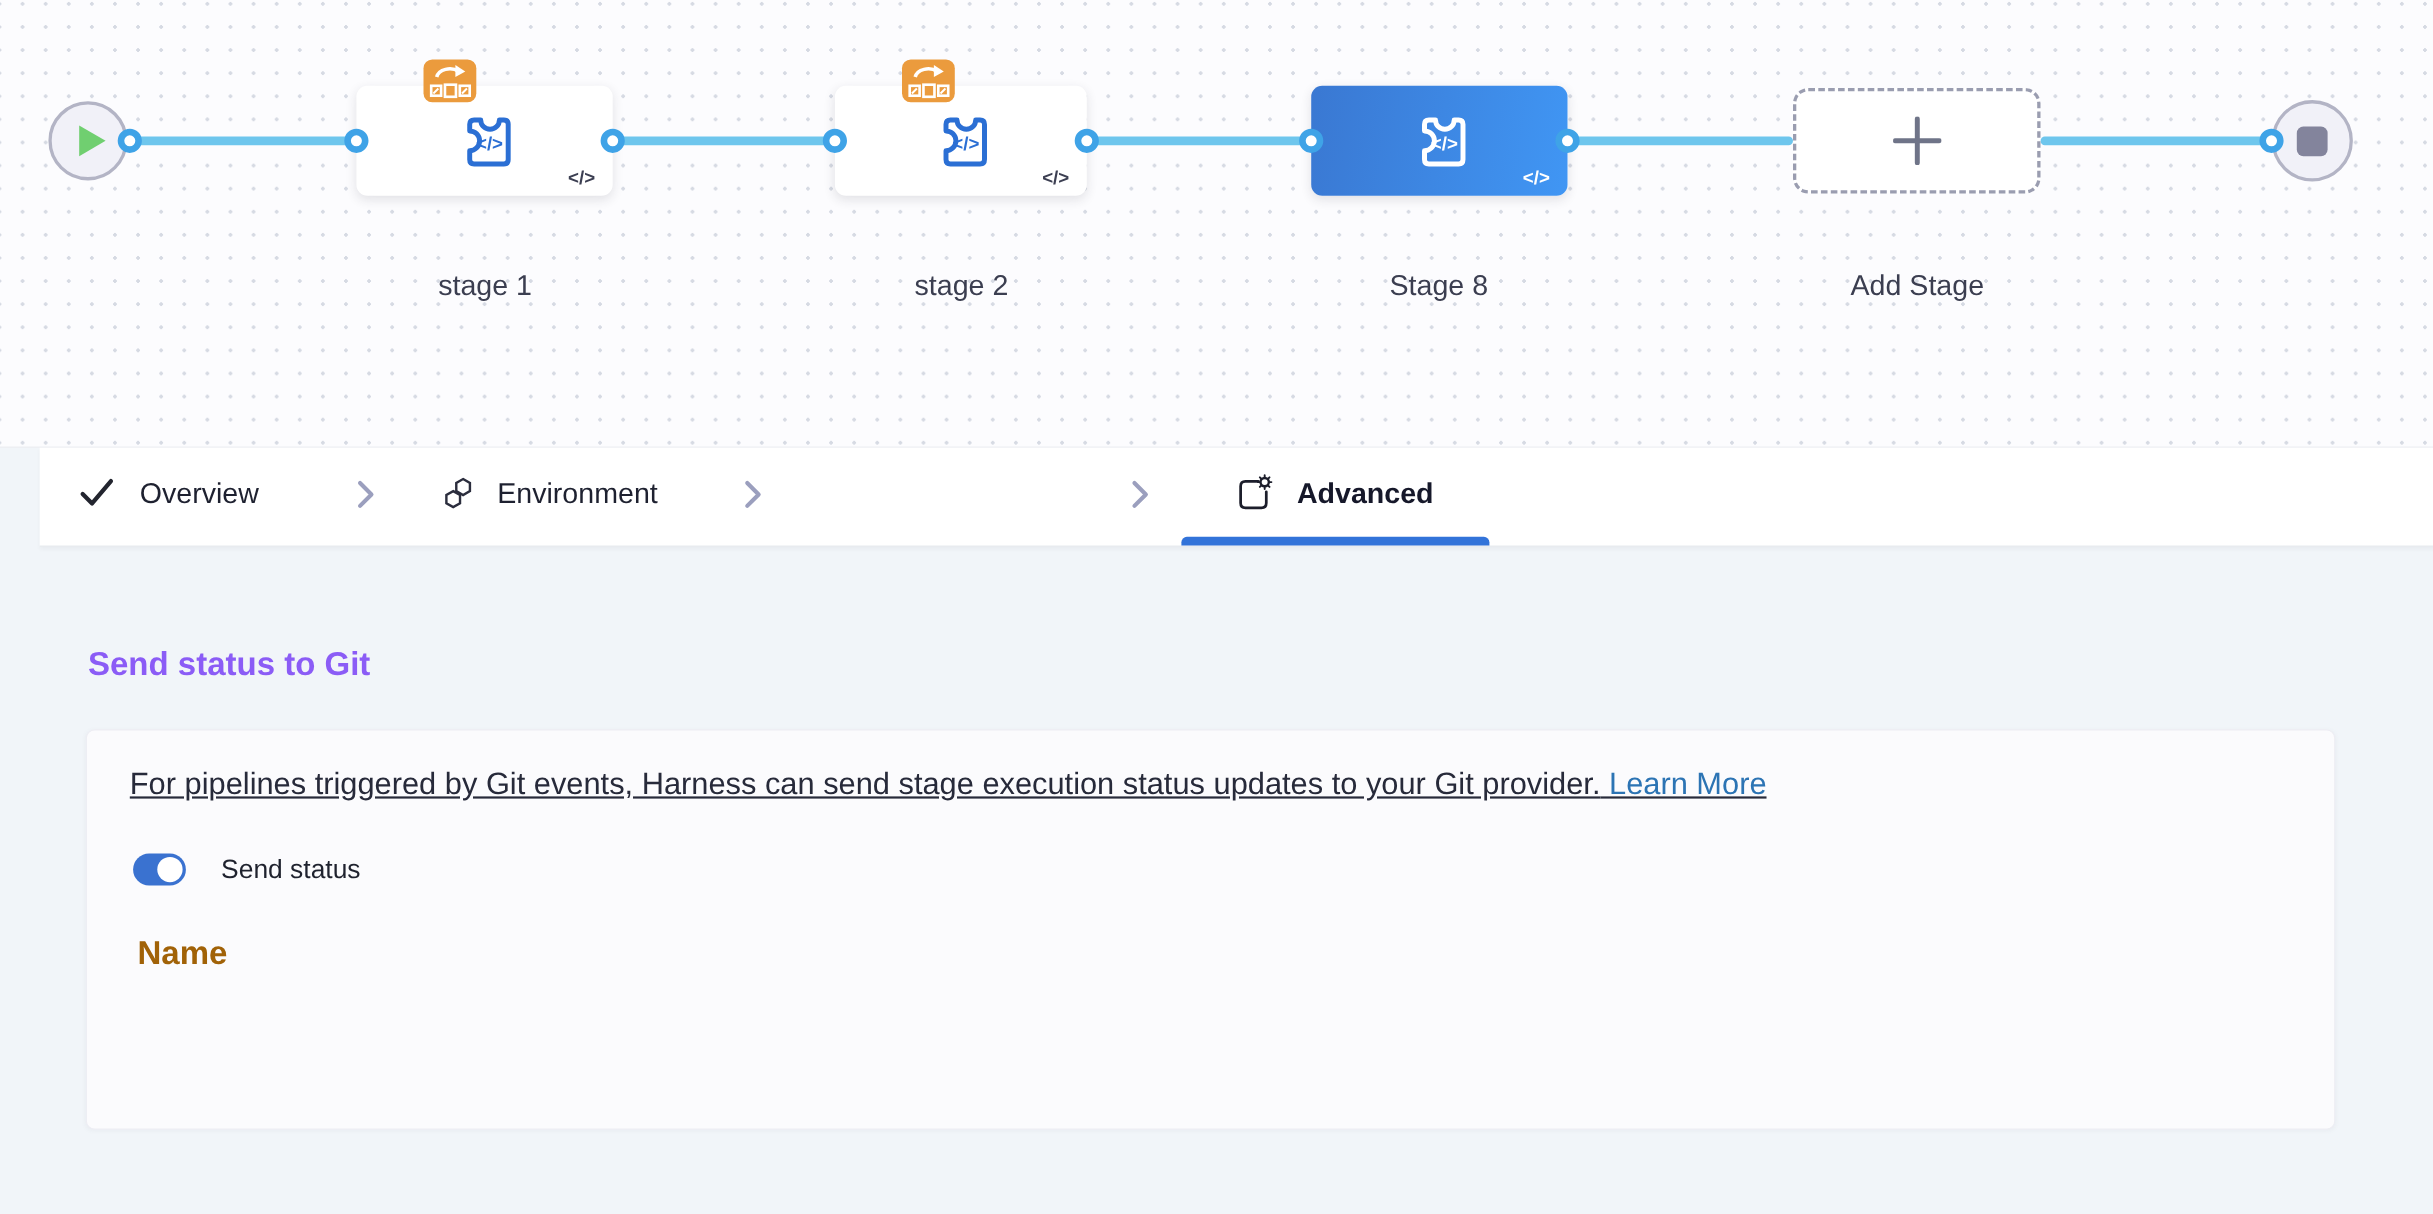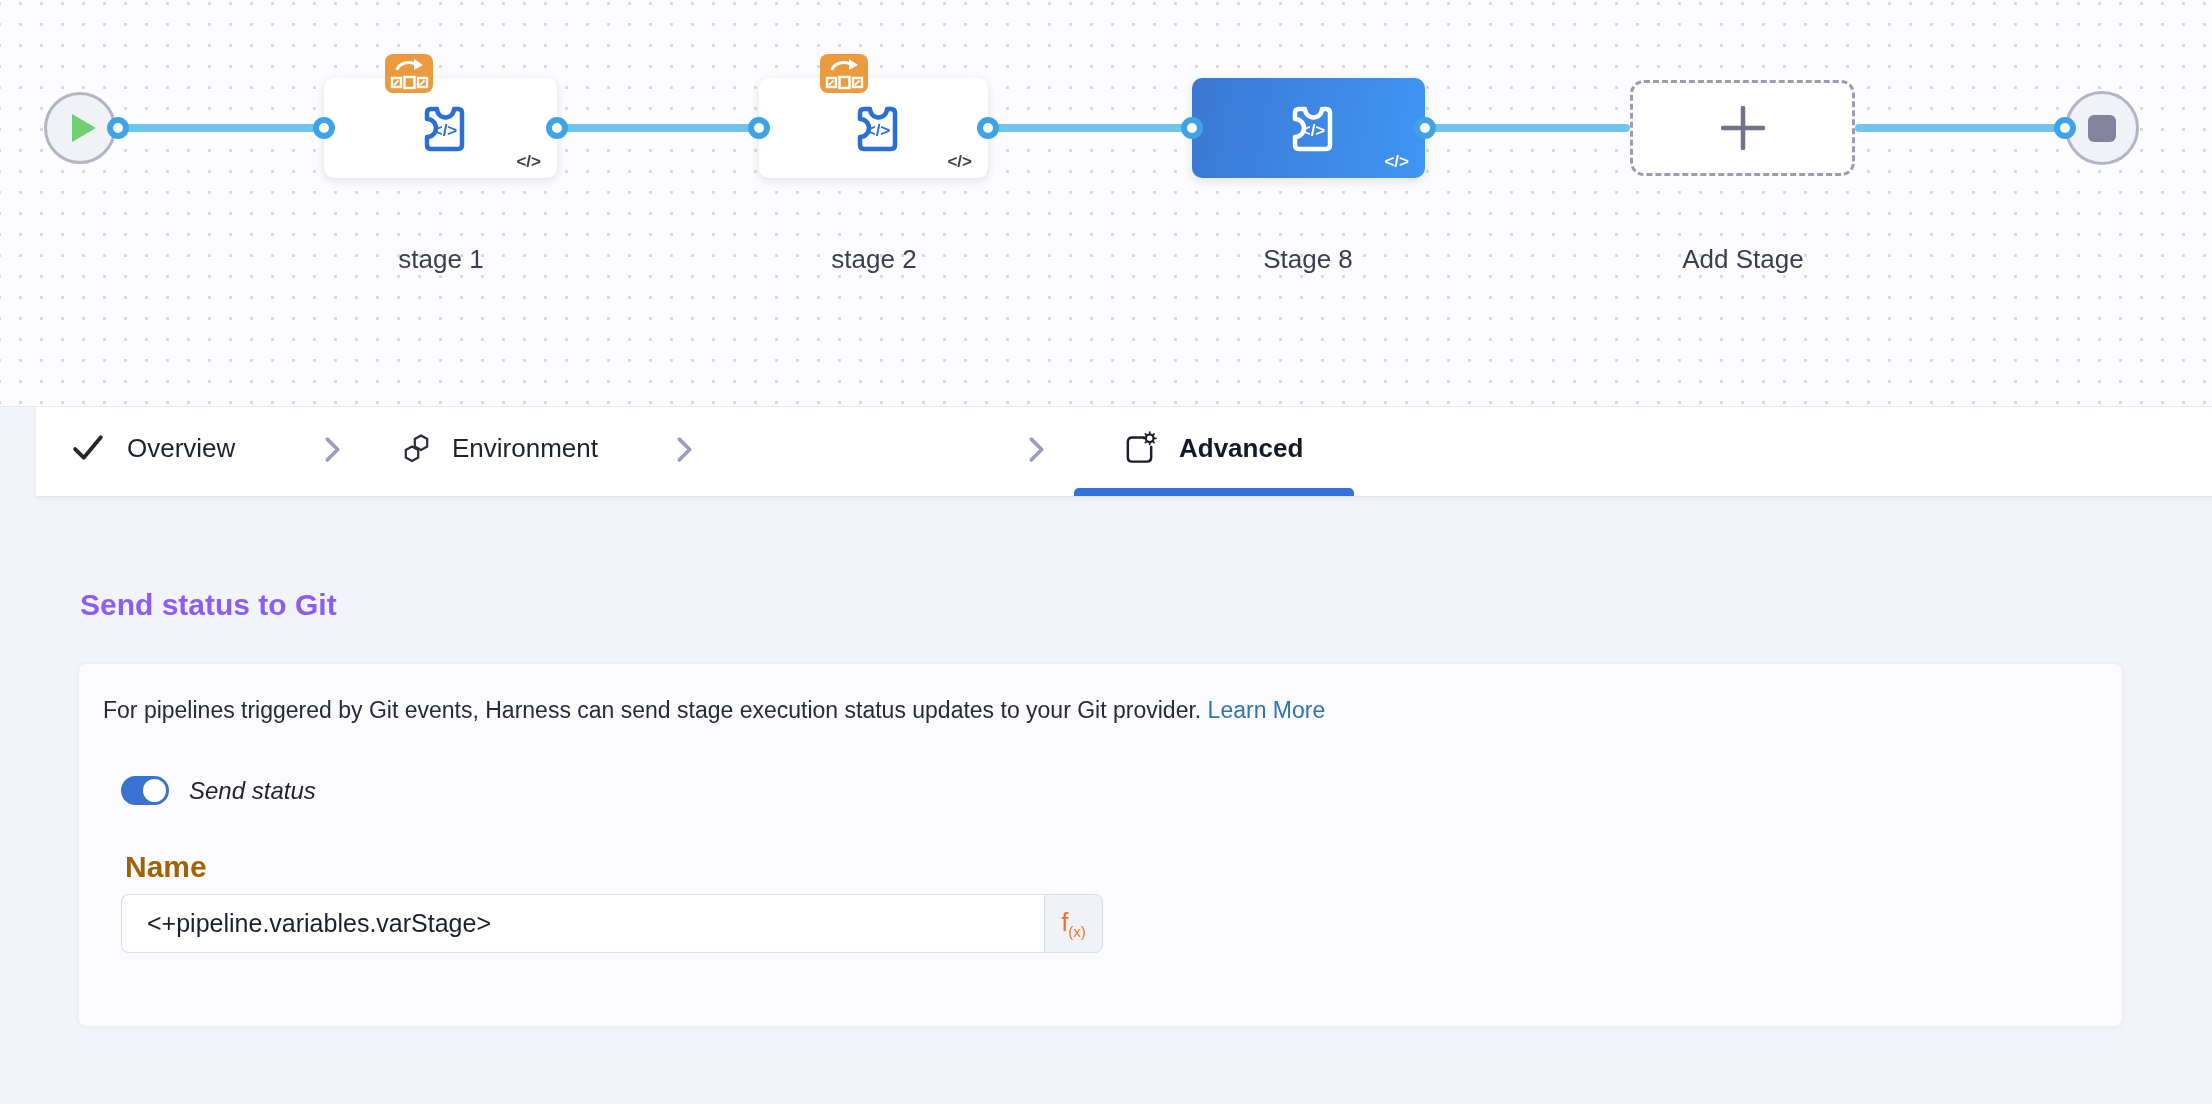--- a/index.html
+++ b/index.html
@@ -48,23 +48,23 @@
   .tab-chevron { position:absolute; top:29px; }
   .tab-underline { position:absolute; bottom:0; left:1038px; width:280px; height:8px;
     border-radius:5px 5px 0 0; background:#3273d9; }
 
   
   .content { position:relative; width:2212px; height:607px; background:#f1f5f9; }
   .page-heading { position:absolute; left:80px; top:588px; font-size:30px; font-weight:700; color:#8b5cf6; }
   .card { position:absolute; left:78px; top:663px; width:2045px; height:364px;
     background:#fbfbfd; border:1px solid #ededf3; border-radius:8px;
     box-shadow:0 1px 4px rgba(96,97,112,0.06); }
-  .desc { position:absolute; left:24px; top:33px; font-size:23px; color:#272a3a; white-space:nowrap; }
+  .desc { position:absolute; left:39px; top:33px; font-size:28px; color:#272a3a; white-space:nowrap;text-decoration:underline; }
   .desc a { color:#2c74b4; text-decoration:none; cursor:pointer; }
-  .toggle-row { position:absolute; left:42px; top:112px; display:flex; align-items:center; gap:20px;font-style:italic; }
+  .toggle-row { position:absolute; left:42px; top:112px; display:flex; align-items:center; gap:32px; }
   .toggle { position:relative; width:48px; height:29px; border-radius:15px; background:#3a72d0; cursor:pointer; }
   .toggle .knob { position:absolute; top:3px; left:22px; width:23px; height:23px; border-radius:50%; background:#ffffff; }
   .toggle-label { font-size:24px; color:#1f222e; }
   .field-label { position:absolute; left:46px; top:186px; font-size:30px; font-weight:600; color:#a16207; }
   .input-group { position:absolute; left:42px; top:230px; height:59px; display:flex; }
   .text-input { width:923px; height:59px; background:#ffffff; border:1px solid #d8dae4;
     border-right:none; border-radius:8px 0 0 8px; font-size:25px; color:#1b1f30;
     padding:0 0 0 25px; outline:none; font-family:"Liberation Sans", sans-serif; }
   .fx-btn { width:59px; height:59px; background:#f1f2f8; border:1px solid #d8dae4;
     border-radius:0 8px 8px 0; display:flex; align-items:center; justify-content:center;
@@ -212,20 +212,14 @@
 
     <div class="toggle-row">
       <div class="toggle">
         <div class="knob"></div>
       </div>
       <span class="toggle-label">Send status</span>
     </div>
 
     <div class="field-label">Name</div>
 
-    <div class="input-group">
-      <input class="text-input" type="text" value="&lt;+pipeline.variables.varStage&gt;" style="">
-      <div class="fx-btn">
-        <span class="fx">f<sub>(x)</sub></span>
-      </div>
-    </div>
   </div>
 </div>
 
 </body></html>

